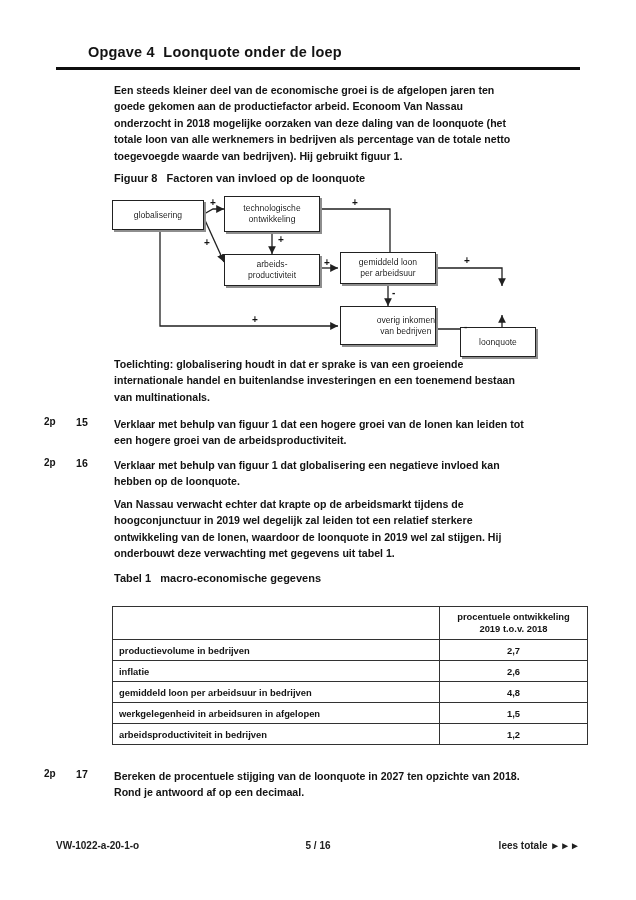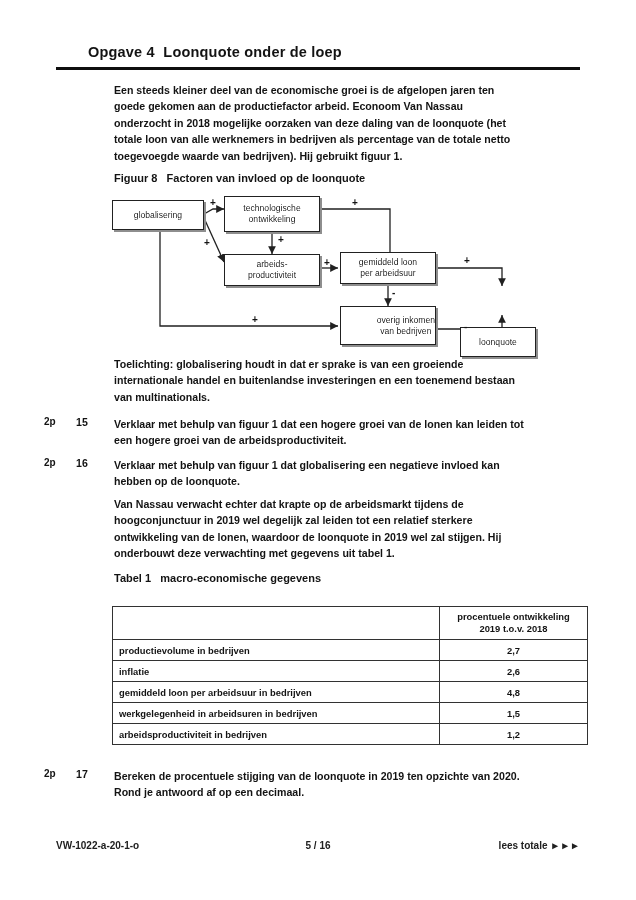--- a/index.html
+++ b/index.html
@@ -230,34 +230,34 @@
         </tr>
         <tr>
           <td class="lbl">inflatie</td>
           <td class="val">2,6</td>
         </tr>
         <tr>
           <td class="lbl">gemiddeld loon per arbeidsuur in bedrijven</td>
           <td class="val">4,8</td>
         </tr>
         <tr>
-          <td class="lbl">werkgelegenheid in arbeidsuren in bedrijven</td>
+          <td class="lbl">werkgelegenheid in arbeidsuren in afgelopen</td>
           <td class="val">1,5</td>
         </tr>
         <tr>
           <td class="lbl">arbeidsproductiviteit in bedrijven</td>
           <td class="val">1,2</td>
         </tr>
       </tbody>
     </table>
   </div>
 
   <div class="q" style="top:768px;">
     <span class="pt">2p</span>
     <span class="num">17</span>
-    <span class="body">Bereken de procentuele stijging van de loonquote in 2019 ten opzichte van 2020. Rond je antwoord af op een decimaal.</span>
+    <span class="body">Bereken de procentuele stijging van de loonquote in 2027 ten opzichte van 2018. Rond je antwoord af op een decimaal.</span>
   </div>
 
   <div class="footer footer-left">VW-1022-a-20-1-o</div>
   <div class="footer footer-center">5 / 16</div>
   <div class="footer footer-right">lees totale ►►►</div>
 
 </div>
 
 </body></html>

